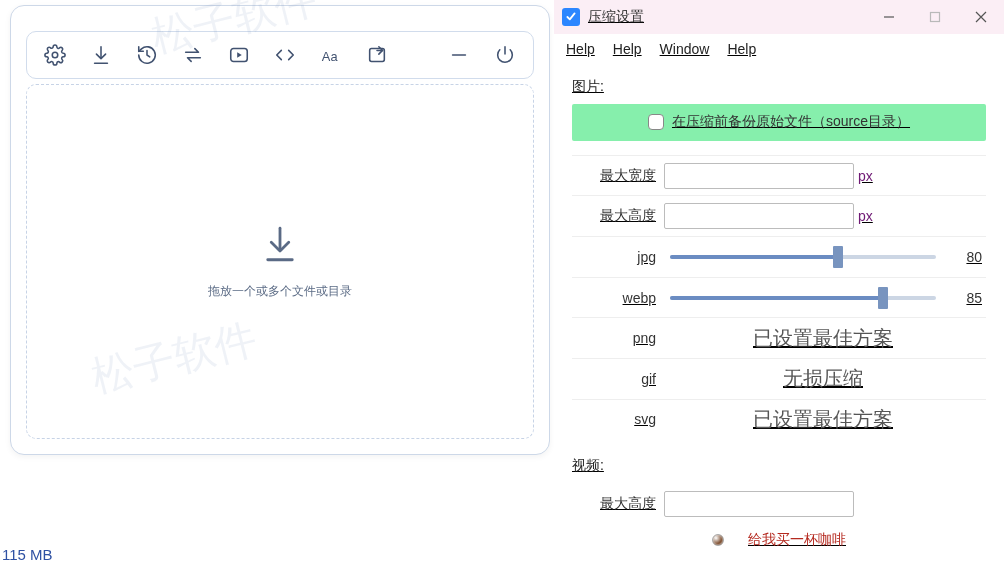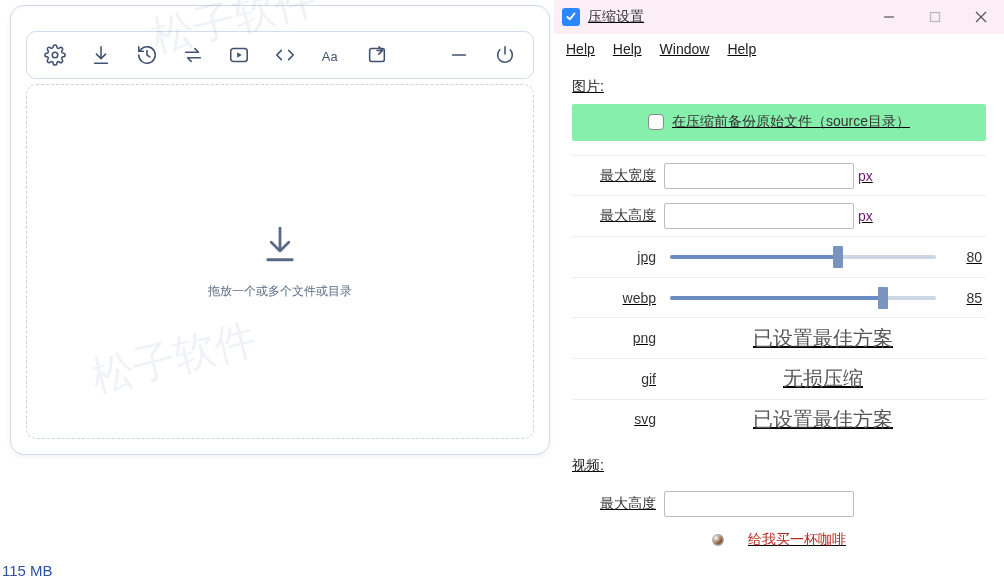--- a/index.html
+++ b/index.html
@@ -51,21 +51,21 @@
     display: flex;
     flex-direction: column;
     align-items: center;
     justify-content: center;
     color: #6b7b94;
   }
   .dropzone svg { width: 42px; height: 42px; stroke: #5a6a85; stroke-width: 1.6; fill: none; stroke-linecap: round; stroke-linejoin: round; margin-bottom: 18px;}
   .dropzone-text { font-size: 12px; color: #5c6c86; }
   .status-text {
     position: absolute;
-    left: 2px; bottom: 2px;
+    left: 2px; bottom: 18px;
     font-size: 15px;
     color: #2e51a3;
   }
   
   .wm {
     position: absolute;
     color: rgba(120,150,190,0.12);
     font-size: 42px;
     font-weight: 500;
     transform: rotate(-14deg);

